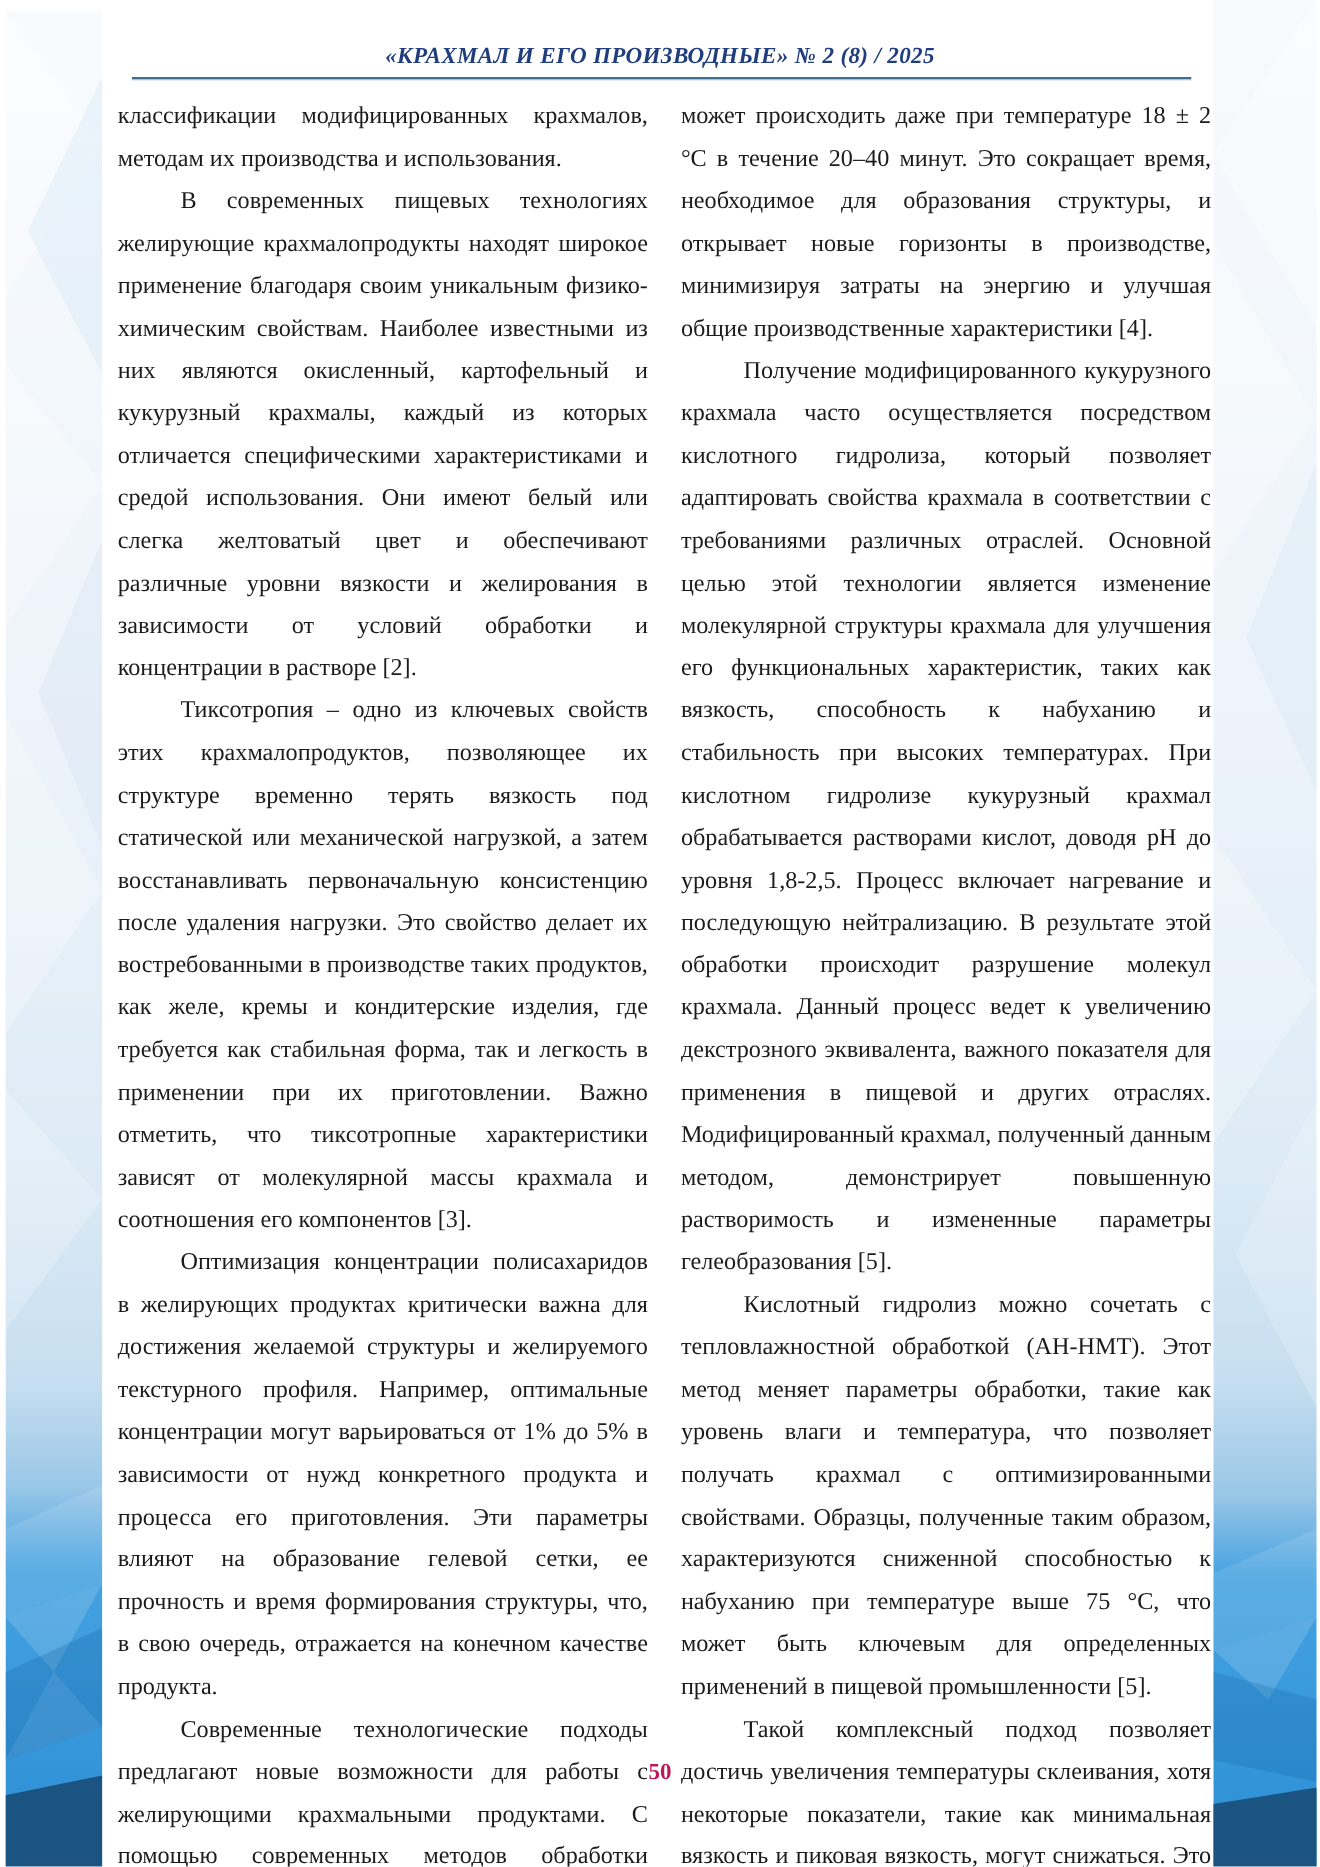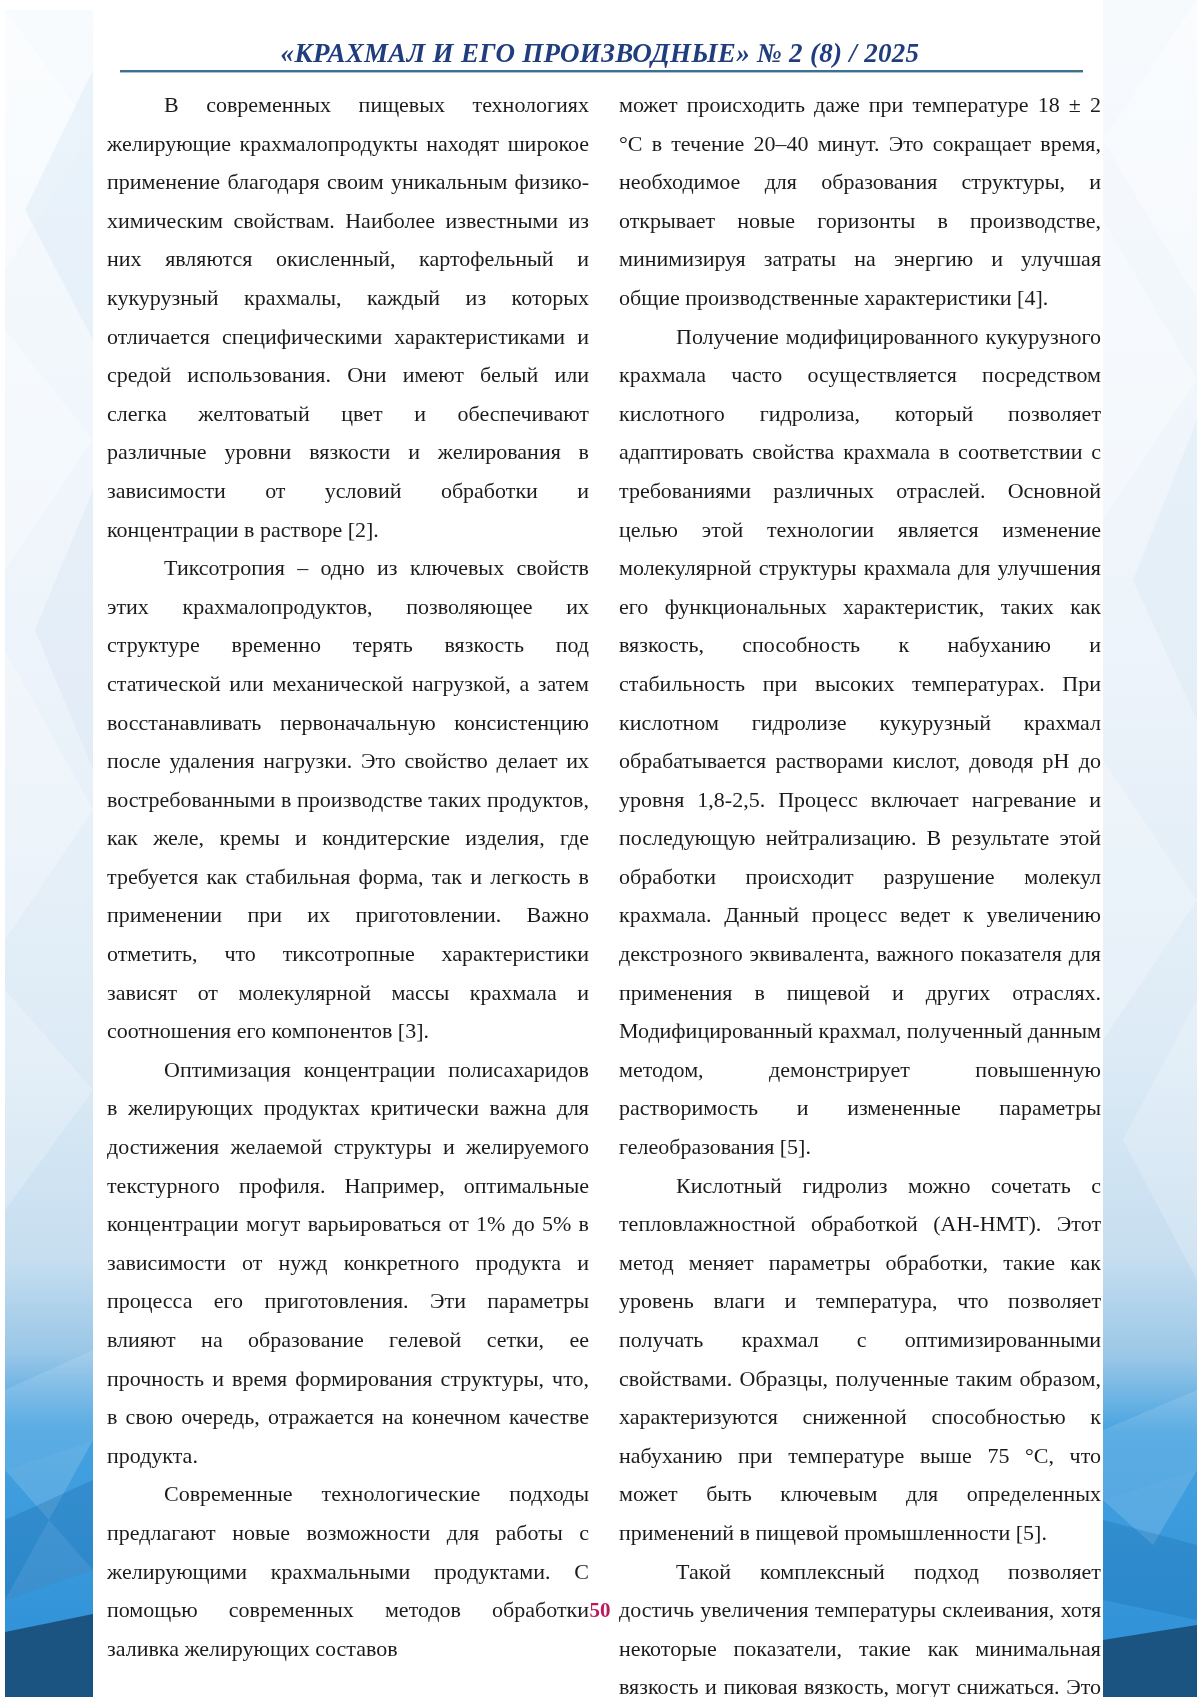--- a/index.html
+++ b/index.html
@@ -14,21 +14,21 @@
   .band { position: absolute; display: block; }
   .band-left  { left: 5px;  top: 10px; width: 88px; height: 1687px; }
   .band-right { left: 1103px; top: 0;  width: 94px; height: 1697px; }
 
   .header-title {
     position: absolute;
     top: 38px; left: 0; right: 0;
     text-align: center;
     font-style: italic;
     font-weight: bold;
-    font-size: 27px;
+    font-size: 21px;
     letter-spacing: 0.3px;
     color: #203d7e;
   }
   .header-rule {
     position: absolute;
     top: 70px; left: 120px;
     width: 963px; height: 3px;
     background: linear-gradient(180deg, #3f6f8f 0 60%, #a9c1d0 60% 100%);
   }
 
@@ -113,20 +113,21 @@
     <polygon points="0,1500 94,1470 50,1545" fill="#ffffff" opacity="0.15"></polygon>
     <polygon points="94,1545 0,1520 0,1600 94,1620" fill="#0f5d9c" opacity="0.22"></polygon>
     <polygon points="0,1640 94,1625 94,1697 0,1697" fill="#1b5480"></polygon>
   </svg>
 
   <div class="header-title">«КРАХМАЛ И ЕГО ПРОИЗВОДНЫЕ» № 2 (8) / 2025</div>
   <div class="header-rule"></div>
 
   <div class="columns">
     <div class="col">
+      <p class="no-indent">классификации модифицированных крахмалов, методам их производства и использования.</p>
       <p>В современных пищевых технологиях желирующие крахмалопродукты находят широкое применение благодаря своим уникальным физико-химическим свойствам. Наиболее известными из них являются окисленный, картофельный и кукурузный крахмалы, каждый из которых отличается специфическими характеристиками и средой использования. Они имеют белый или слегка желтоватый цвет и обеспечивают различные уровни вязкости и желирования в зависимости от условий обработки и концентрации в растворе [2].</p>
       <p>Тиксотропия – одно из ключевых свойств этих крахмалопродуктов, позволяющее их структуре временно терять вязкость под статической или механической нагрузкой, а затем восстанавливать первоначальную консистенцию после удаления нагрузки. Это свойство делает их востребованными в производстве таких продуктов, как желе, кремы и кондитерские изделия, где требуется как стабильная форма, так и легкость в применении при их приготовлении. Важно отметить, что тиксотропные характеристики зависят от молекулярной массы крахмала и соотношения его компонентов [3].</p>
       <p>Оптимизация концентрации полисахаридов в желирующих продуктах критически важна для достижения желаемой структуры и желируемого текстурного профиля. Например, оптимальные концентрации могут варьироваться от 1% до 5% в зависимости от нужд конкретного продукта и процесса его приготовления. Эти параметры влияют на образование гелевой сетки, ее прочность и время формирования структуры, что, в свою очередь, отражается на конечном качестве продукта.</p>
       <p>Современные технологические подходы предлагают новые возможности для работы с желирующими крахмальными продуктами. С помощью современных методов обработки заливка желирующих составов</p>
     </div>
     <div class="col">
       <p class="no-indent">может происходить даже при температуре 18 ± 2 °C в течение 20–40 минут. Это сокращает время, необходимое для образования структуры, и открывает новые горизонты в производстве, минимизируя затраты на энергию и улучшая общие производственные характеристики [4].</p>
       <p>Получение модифицированного кукурузного крахмала часто осуществляется посредством кислотного гидролиза, который позволяет адаптировать свойства крахмала в соответствии с требованиями различных отраслей. Основной целью этой технологии является изменение молекулярной структуры крахмала для улучшения его функциональных характеристик, таких как вязкость, способность к набуханию и стабильность при высоких температурах. При кислотном гидролизе кукурузный крахмал обрабатывается растворами кислот, доводя pH до уровня 1,8-2,5. Процесс включает нагревание и последующую нейтрализацию. В результате этой обработки происходит разрушение молекул крахмала. Данный процесс ведет к увеличению декстрозного эквивалента, важного показателя для применения в пищевой и других отраслях. Модифицированный крахмал, полученный данным методом, демонстрирует повышенную растворимость и измененные параметры гелеобразования [5].</p>
       <p>Кислотный гидролиз можно сочетать с тепловлажностной обработкой (AH-HMT). Этот метод меняет параметры обработки, такие как уровень влаги и температура, что позволяет получать крахмал с оптимизированными свойствами. Образцы, полученные таким образом, характеризуются сниженной способностью к набуханию при температуре выше 75 °C, что может быть ключевым для определенных применений в пищевой промышленности [5].</p>
       <p>Такой комплексный подход позволяет достичь увеличения температуры склеивания, хотя некоторые показатели, такие как минимальная вязкость и пиковая вязкость, могут снижаться. Это смещение в свойствах</p>

